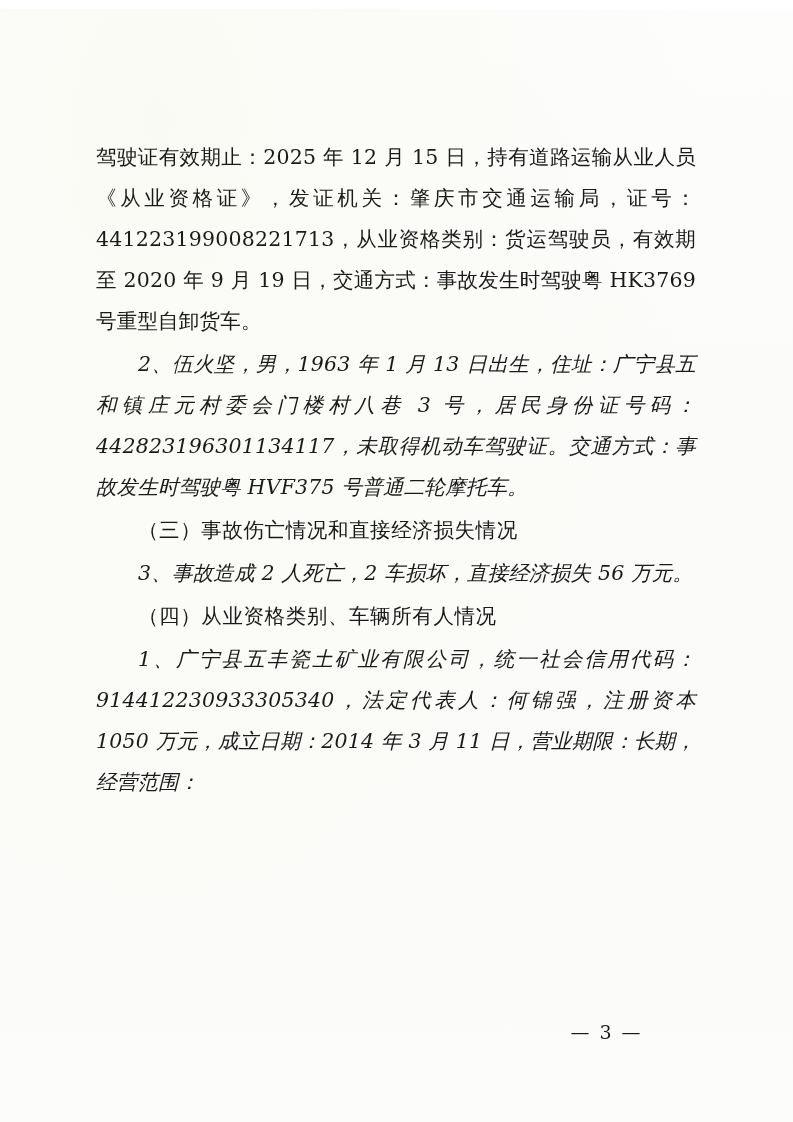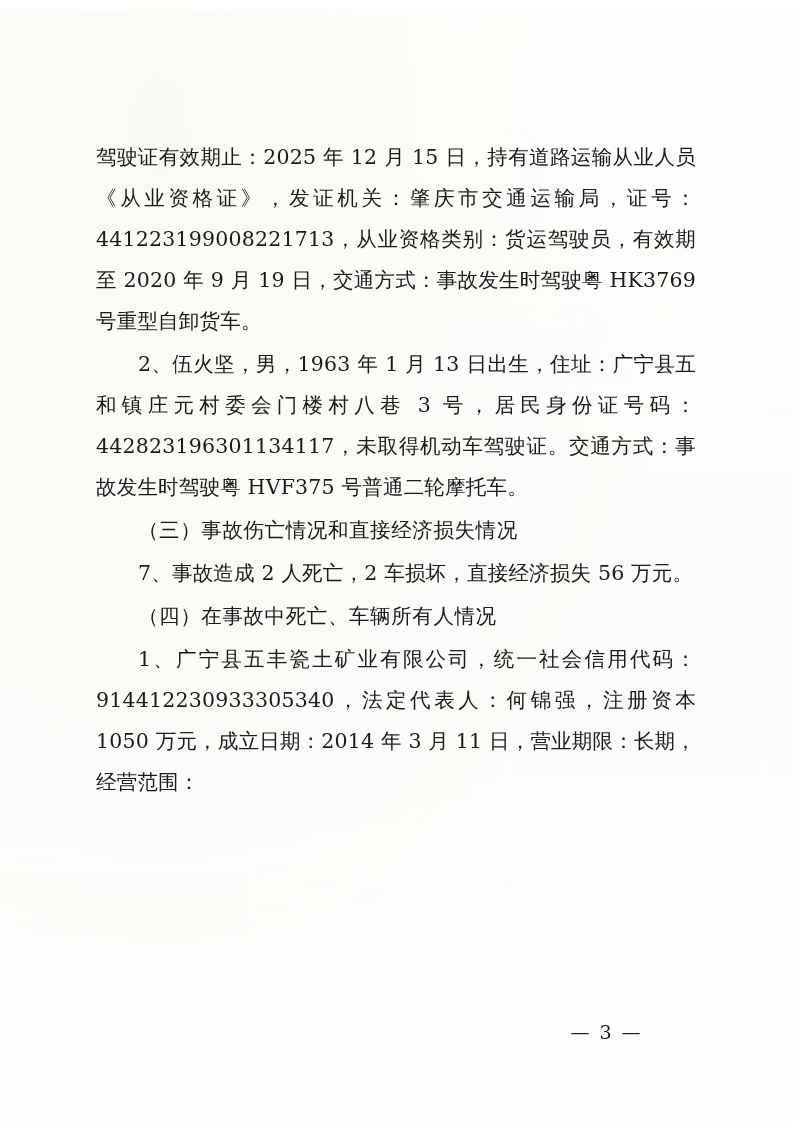--- a/index.html
+++ b/index.html
@@ -43,20 +43,21 @@
     margin: 0 0 2px 0;
     font-size: 20.5px;
     line-height: 41px;
     text-align: justify;
     text-justify: inter-ideograph;
     letter-spacing: 0.2px;
     color: #1a1a1a;
   }
   p.indent {
     text-indent: 42px;
+    font-style: italic;
   }
   p.heading {
     text-indent: 42px;
     font-weight: normal;
     letter-spacing: 0.6px;
   }
   .pagenum {
     position: absolute;
     left: 0;
     top: 1012px;
@@ -69,20 +70,20 @@
   .pagenum span { padding-left: 420px; }
 </style>
 </head>
 <body>
 
 <div class="page">
   <div class="content">
     <p class="flush">驾驶证有效期止：2025 年 12 月 15 日，持有道路运输从业人员《从业资格证》，发证机关：肇庆市交通运输局，证号：441223199008221713，从业资格类别：货运驾驶员，有效期至 2020 年 9 月 19 日，交通方式：事故发生时驾驶粤 HK3769 号重型自卸货车。</p>
     <p class="indent">2、伍火坚，男，1963 年 1 月 13 日出生，住址：广宁县五和镇庄元村委会门楼村八巷 3 号，居民身份证号码：442823196301134117，未取得机动车驾驶证。交通方式：事故发生时驾驶粤 HVF375 号普通二轮摩托车。</p>
     <p class="heading">（三）事故伤亡情况和直接经济损失情况</p>
-    <p class="indent">7、事故造成 2 人死亡，2 车损坏，直接经济损失 56 万元。</p>
-    <p class="heading">（四）在事故中死亡、车辆所有人情况</p>
+    <p class="indent">3、事故造成 2 人死亡，2 车损坏，直接经济损失 56 万元。</p>
+    <p class="heading">（四）从业资格类别、车辆所有人情况</p>
     <p class="indent">1、广宁县五丰瓷土矿业有限公司，统一社会信用代码：914412230933305340，法定代表人：何锦强，注册资本 1050 万元，成立日期：2014 年 3 月 11 日，营业期限：长期，经营范围：</p>
   </div>
   <div class="pagenum">
     <span>— 3 —</span>
   </div>
 </div>
 
 </body></html>

